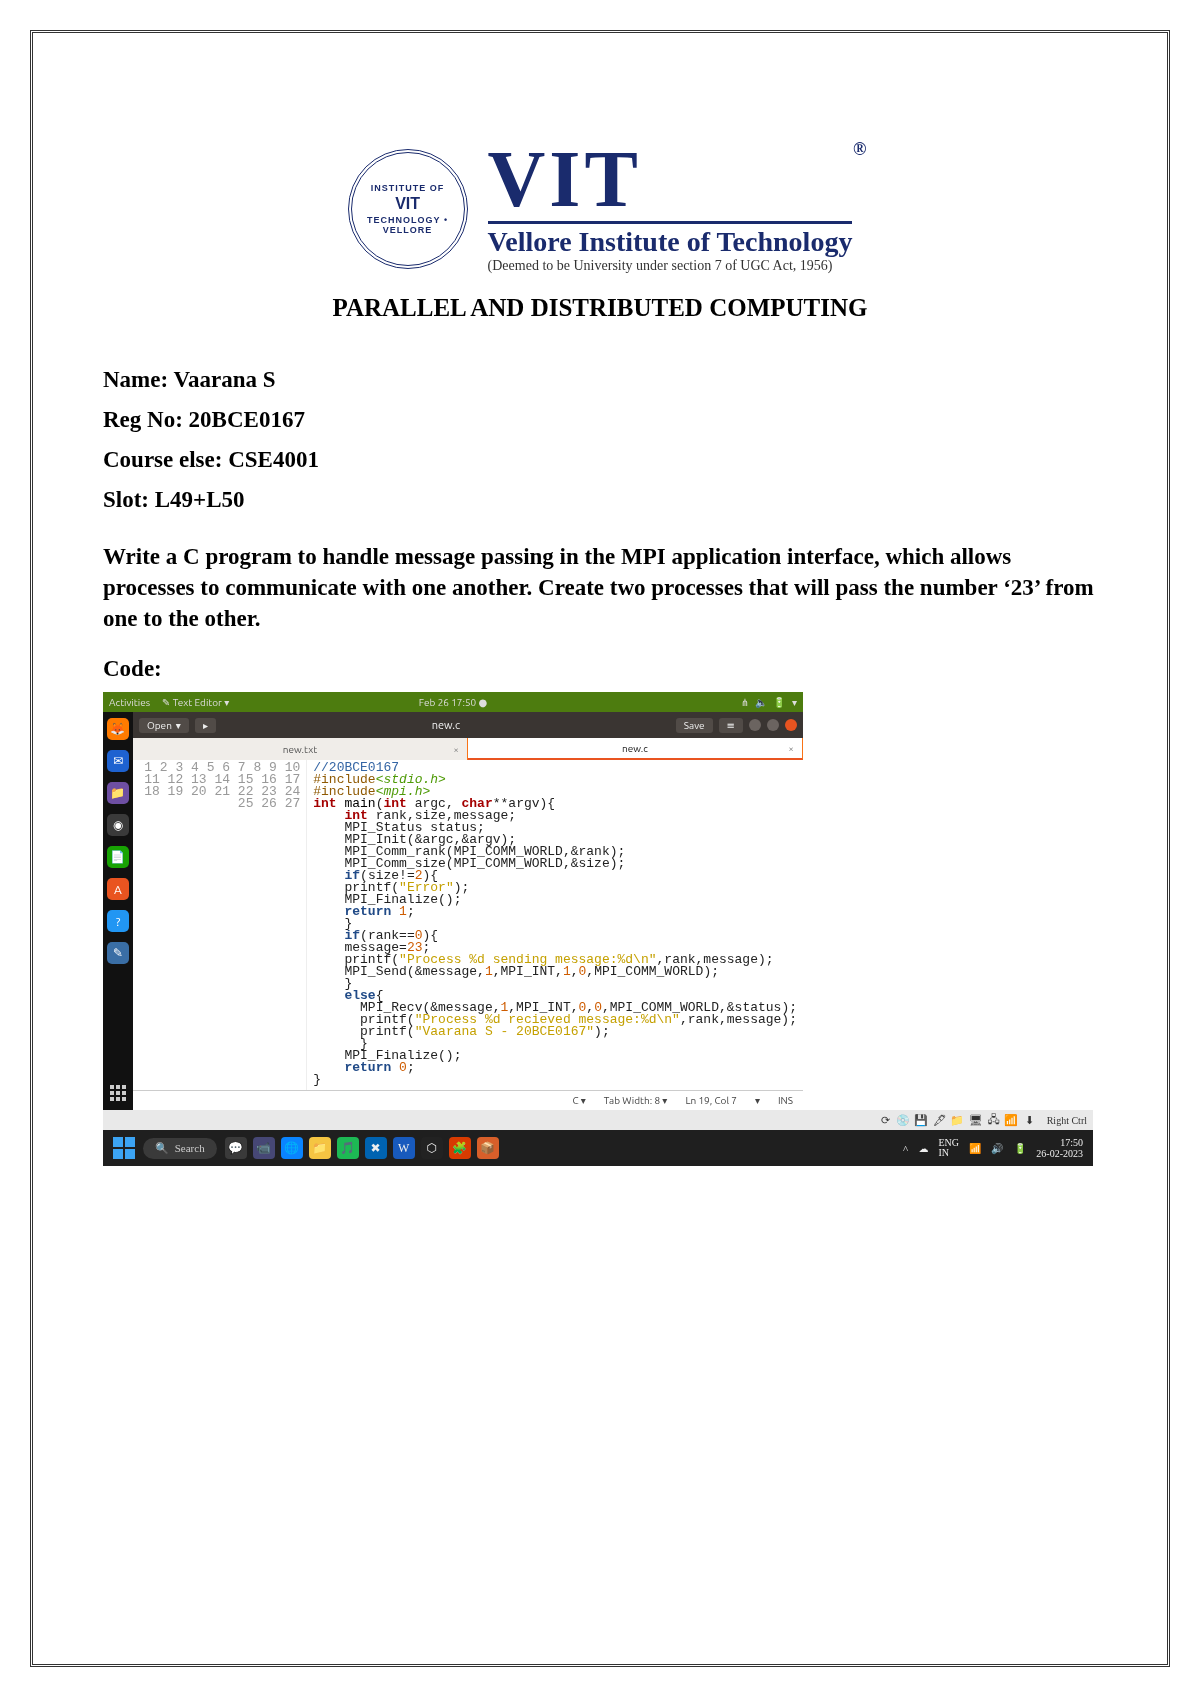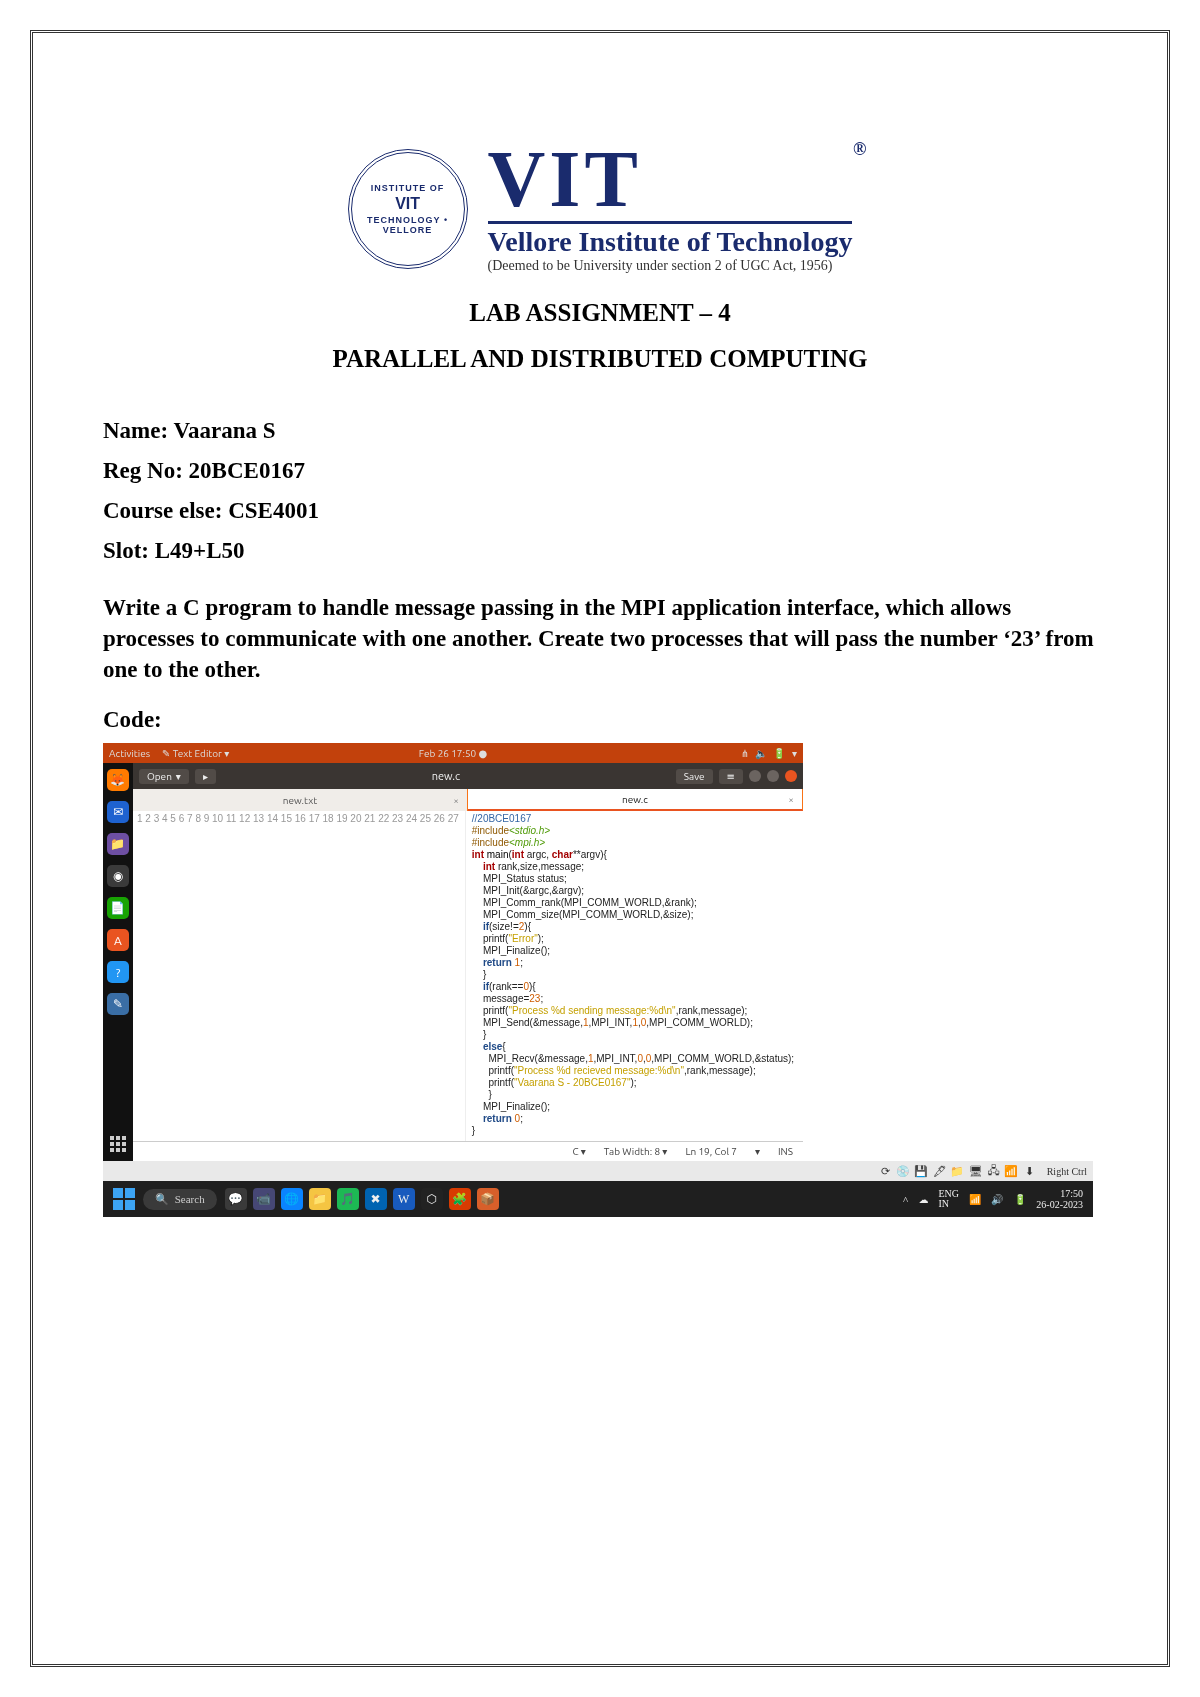--- a/index.html
+++ b/index.html
@@ -104,21 +104,21 @@
   
   .shot {
     width: 700px;
     font-family: Ubuntu, "DejaVu Sans", Arial, sans-serif;
     font-size: 10px;
     color: #ddd;
     background: #2d2a2e;
     position: relative;
   }
   .topbar {
-    background: #c2410c;
+    background: #4d7c0f;
     height: 20px;
     display: flex;
     align-items: center;
     justify-content: space-between;
     padding: 0 6px;
     font-size: 10px;
   }
   .topbar .center { position:absolute; left:0; right:0; text-align:center; pointer-events:none;}
   .topbar .right  { display:flex; gap:6px; align-items:center; }
   .tb-icon { font-size: 10px; }
@@ -187,22 +187,22 @@
   .gedit-tab {
     flex:1; display:flex; align-items:center; justify-content:center;
     border-right:1px solid #f97316;
     position:relative;
   }
   .gedit-tab .x { position:absolute; right:8px; color:#888; }
   .gedit-tab.active { background:#fff; border-bottom:2px solid #e95420; color:#222;}
   .code-area {
     display:flex;
     background:#fff;
-    font-family: Liberation Sans, sans-serif;
-    font-size: 10px;
+    font-family: Liberation Mono, monospace;
+    font-size: 13px;
     line-height: 12px;
     height: 330px;
   }
   .gutter {
     background:#fff;
     color:#999;
     text-align:right;
     padding: 2px 6px 2px 4px;
     border-right:1px solid #eee;
   }
@@ -269,25 +269,24 @@
       <div class="mid">VIT</div>
       <div class="arc1">TECHNOLOGY • VELLORE</div>
     </div>
     <div class="vit-text-block">
       <div class="vit-big">
         <span>VIT</span>
         <span class="vit-reg">®</span>
       </div>
       <div class="vit-rule"></div>
       <div class="vit-sub1">Vellore Institute of Technology</div>
-      <div class="vit-sub2">(Deemed to be University under section 2 of UGC Act, 1956)</div>
-    </div>
-  </div>
-
-  <div class="doc-h1">LAB ASSIGNMENT – 4</div>
+      <div class="vit-sub2">(Deemed to be University under section 7 of UGC Act, 1956)</div>
+    </div>
+  </div>
+
   <div class="doc-h2">PARALLEL AND DISTRIBUTED COMPUTING</div>
 
   <div class="field">
     <span class="lab">Name: </span><span class="lab">Vaarana S</span>
   </div>
   <div class="field">
     <span class="lab">Reg No: </span><span class="lab">20BCE0167</span>
   </div>
   <div class="field">
     <span class="lab">Course else: </span><span class="lab">CSE4001</span>

